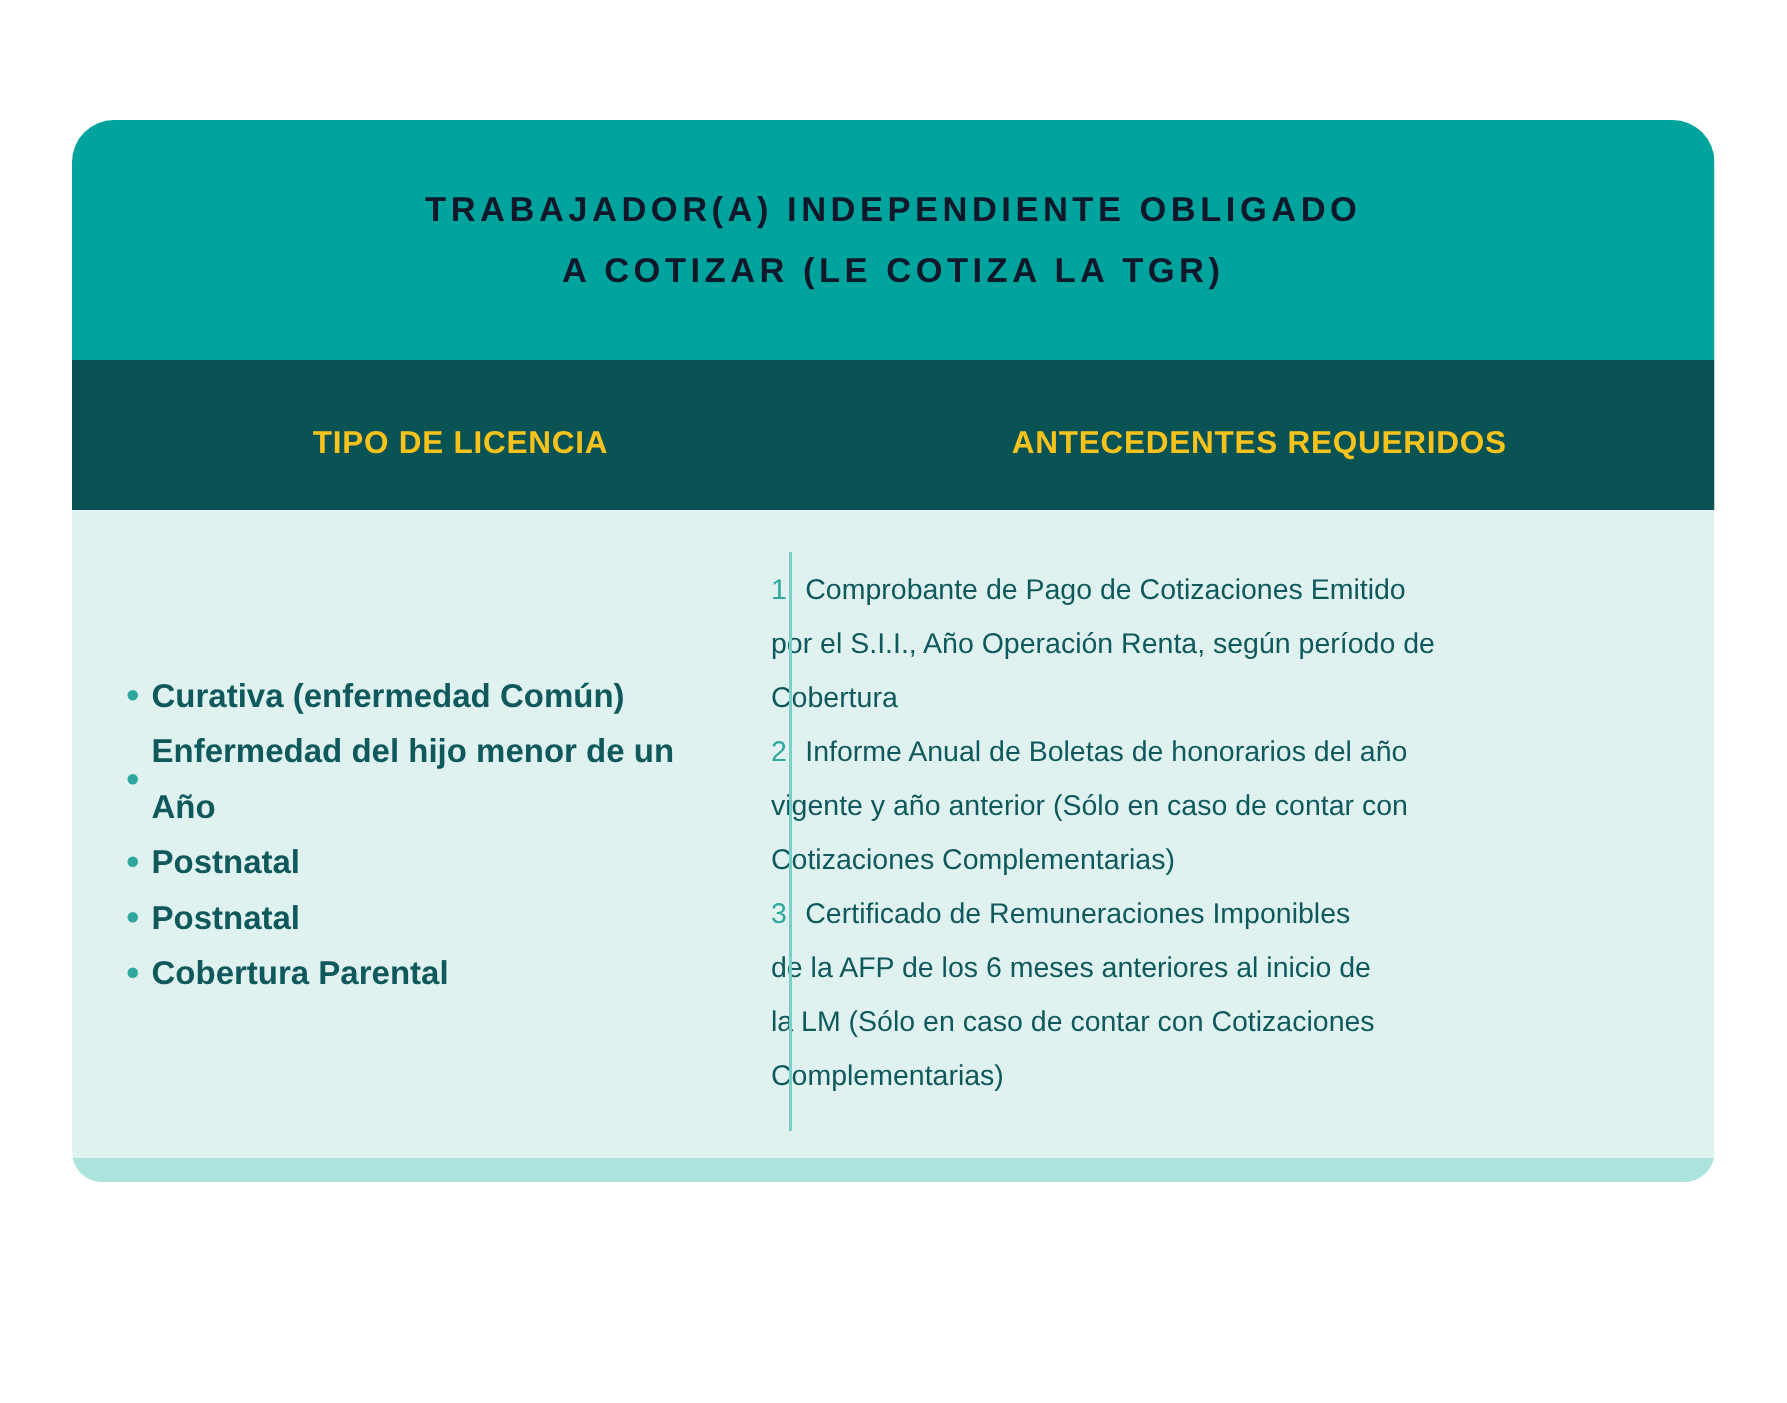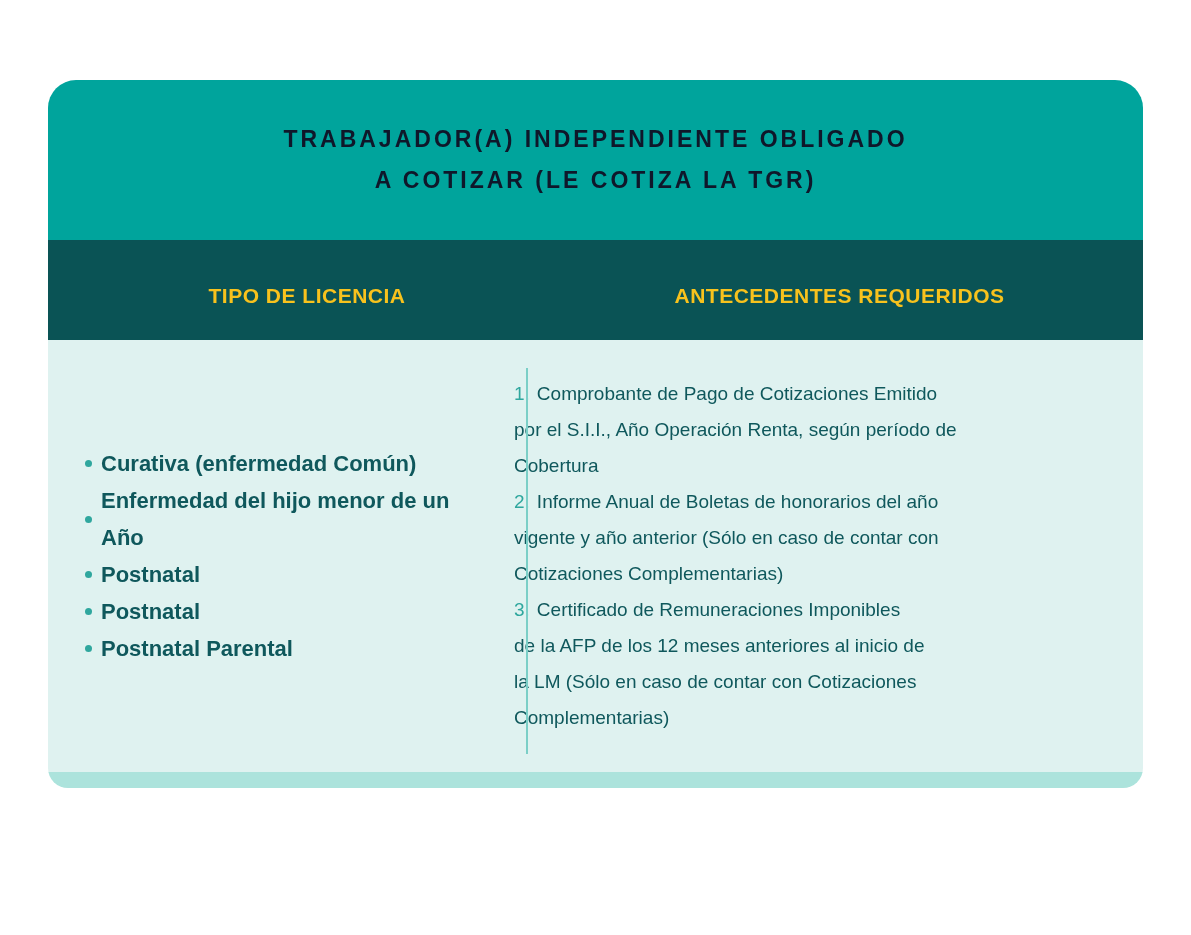--- a/index.html
+++ b/index.html
@@ -148,33 +148,33 @@
         <div class="license-item">
           <span class="bullet-dot"></span>
           <span>Postnatal</span>
         </div>
         <div class="license-item">
           <span class="bullet-dot"></span>
           <span>Postnatal</span>
         </div>
         <div class="license-item">
           <span class="bullet-dot"></span>
-          <span>Postnatal Parental</span>
+          <span>Cobertura Parental</span>
         </div>
       </div>
 
       <div class="col-right">
         <p class="req-item"><span class="req-number">1.</span><span class="req-text">Comprobante de Pago de Cotizaciones Emitido
 por el S.I.I., Año Operación Renta, según período de
 Cobertura</span></p>
         <p class="req-item"><span class="req-number">2.</span><span class="req-text">Informe Anual de Boletas de honorarios del año
 vigente y año anterior (Sólo en caso de contar con
 Cotizaciones Complementarias)</span></p>
         <p class="req-item"><span class="req-number">3.</span><span class="req-text">Certificado de Remuneraciones Imponibles
-de la AFP de los 12 meses anteriores al inicio de
+de la AFP de los 6 meses anteriores al inicio de
 la LM (Sólo en caso de contar con Cotizaciones
 Complementarias)</span></p>
       </div>
     </div>
 
     <div class="card-footer-strip"></div>
   </div>
 </div>
 
 </body></html>

